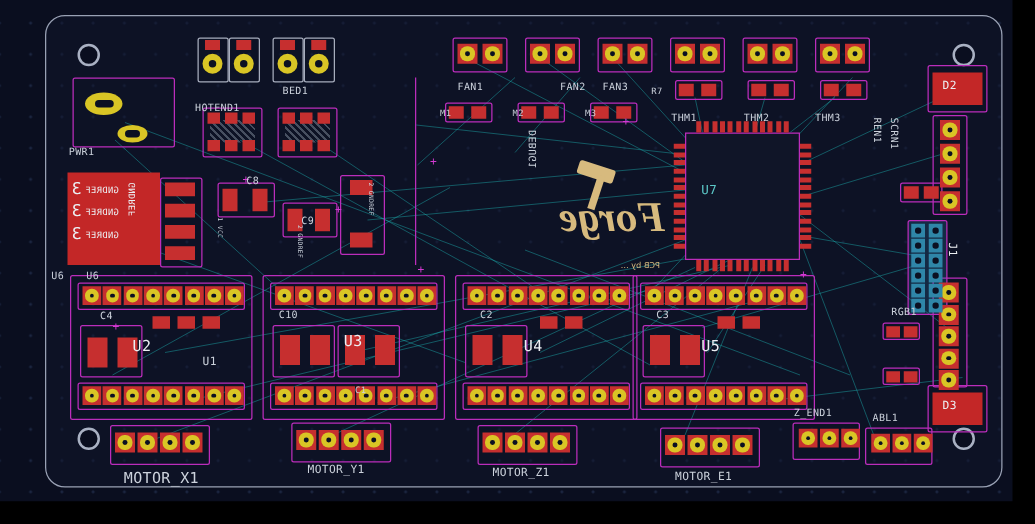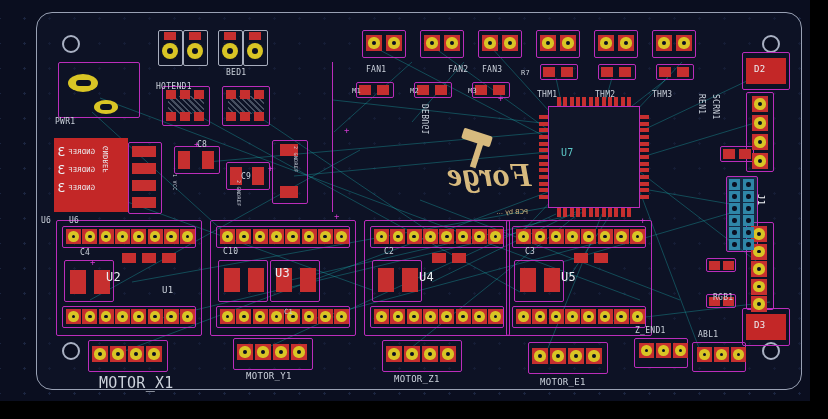--- a/index.html
+++ b/index.html
@@ -412,24 +412,24 @@
       <div class="label" style="left: 410px; top: 88px; font-size: 7px;">M2</div>
       <div class="label" style="left: 468px; top: 88px; font-size: 7px;">M3</div>
       <div class="label" style="left: 521px; top: 70px; font-size: 7px;">R7</div>
       <div class="label" style="left: 537px; top: 91px; font-size: 8px;">THM1</div>
       <div class="label" style="left: 595px; top: 91px; font-size: 8px;">THM2</div>
       <div class="label" style="left: 652px; top: 91px; font-size: 8px;">THM3</div>
       <div class="label teal-t" style="left: 561px; top: 148px; font-size: 10px;">U7</div>
       <div class="label vert" style="left: 697px; top: 94px; font-size: 8px;">REN1</div>
       <div class="label vert" style="left: 711px; top: 94px; font-size: 8px;">SCRN1</div>
       <div class="label vert white-t" style="left: 756px; top: 194px; font-size: 9px;">J1</div>
-      <div class="label" style="left: 713px; top: 246px; font-size: 8px; margin-top: 48px;">RGB1</div>
+      <div class="label" style="left: 713px; top: 246px; font-size: 8px;">RGB1</div>
       <div class="label" style="left: 635px; top: 327px; font-size: 8px;">Z_END1</div>
       <div class="label" style="left: 698px; top: 331px; font-size: 8px;">ABL1</div>
-      <div class="label" style="left: 99px; top: 376px; font-size: 15px;">MOTOR_X1</div>
+      <div class="label" style="left: 99px; top: 376px; font-size: 12px;">MOTOR_X1</div>
       <div class="label" style="left: 246px; top: 372px; font-size: 9px;">MOTOR_Y1</div>
       <div class="label" style="left: 394px; top: 375px; font-size: 9px;">MOTOR_Z1</div>
       <div class="label" style="left: 540px; top: 378px; font-size: 9px;">MOTOR_E1</div>
       <div class="label" style="left: 41px; top: 217px; font-size: 8px;">U6</div>
       <div class="label" style="left: 69px; top: 217px; font-size: 8px;">U6</div>
       <div class="label" style="left: 80px; top: 249px; font-size: 8px;">C4</div>
       <div class="label white-t" style="left: 106px; top: 271px; font-size: 12px;">U2</div>
       <div class="label" style="left: 162px; top: 286px; font-size: 9px;">U1</div>
       <div class="label" style="left: 223px; top: 248px; font-size: 8px;">C10</div>
       <div class="label white-t" style="left: 275px; top: 267px; font-size: 12px;">U3</div>

